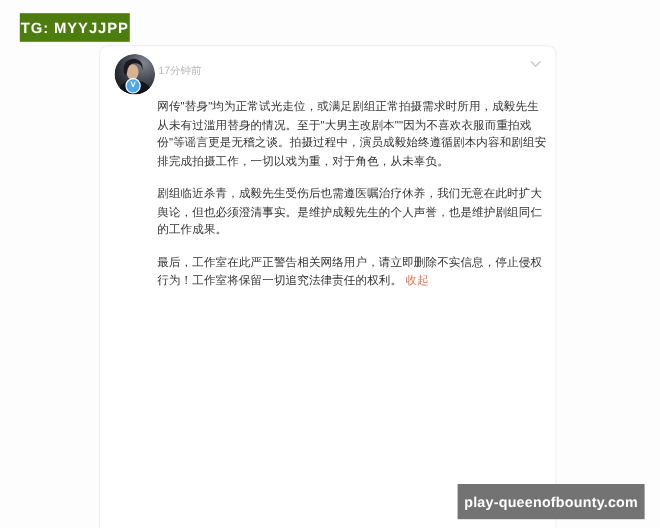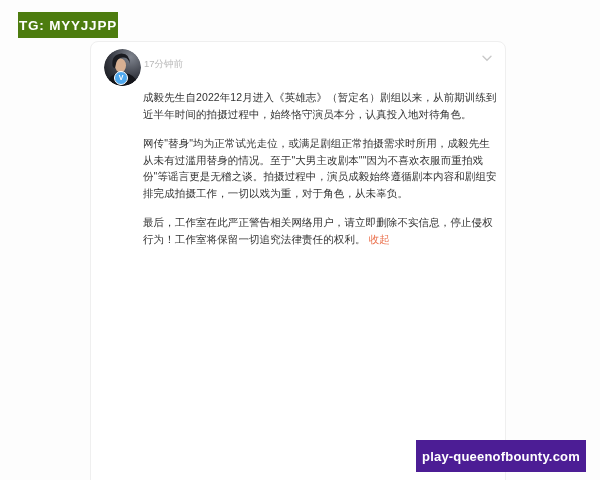--- a/index.html
+++ b/index.html
@@ -40,21 +40,21 @@
   .content p{margin:0 0 13px 0;}
   .content p:last-child{margin-bottom:0;}
   .collapse-link{color:#eb7350;text-decoration:none;cursor:pointer;text-align:right;}
   
   .badge{
     position:absolute;background:#4d7c0f;color:#ffffff;font-weight:bold;
     display:flex;align-items:center;justify-content:center;
     font-family:"Liberation Sans","DejaVu Sans",sans-serif;
   }
   .badge-top{left:18px;top:12px;width:100px;height:26px;font-size:13.5px;letter-spacing:0.8px;}
-  .badge-bottom{left:416px;top:440px;width:170px;height:32px;font-size:13px;letter-spacing:0.2px;background:#4c1d95;}
+  .badge-bottom{left:416px;top:440px;width:170px;height:32px;font-size:13px;letter-spacing:0.2px;background:#737373;}
 </style>
 </head>
 <body>
 
 <div class="card">
 
   <span class="avatar">
     <svg width="37" height="37" viewBox="0 0 37 37">
       <defs>
         <radialGradient id="avbg" cx="72%" cy="22%" r="95%">
@@ -80,21 +80,21 @@
     <div class="timestamp">17分钟前</div>
   </div>
 
   <span class="chevron">
     <svg width="10" height="7" viewBox="0 0 10 7">
       <polyline points="1,1.2 5,5.2 9,1.2" stroke="#c9c9c9" stroke-width="1.4" fill="none" stroke-linecap="round"></polyline>
     </svg>
   </span>
 
   <div class="content">
-    <p>成毅先生自2022年12月进入《英雄志》（暂定名）剧组以来，从前期训练到近半年时间的拍摄过程中，始终恪守演员本分，认真投入地对待角色。</p>
     <p>网传"替身"均为正常试光走位，或满足剧组正常拍摄需求时所用，成毅先生从未有过滥用替身的情况。至于"大男主改剧本""因为不喜欢衣服而重拍戏份"等谣言更是无稽之谈。拍摄过程中，演员成毅始终遵循剧本内容和剧组安排完成拍摄工作，一切以戏为重，对于角色，从未辜负。</p>
+    <p>剧组临近杀青，成毅先生受伤后也需遵医嘱治疗休养，我们无意在此时扩大舆论，但也必须澄清事实。是维护成毅先生的个人声誉，也是维护剧组同仁的工作成果。</p>
     <p><span>最后，工作室在此严正警告相关网络用户，请立即删除不实信息，停止侵权行为！工作室将保留一切追究法律责任的权利。</span> <a class="collapse-link">收起</a></p>
   </div>
 
 </div>
 
 <div class="badge badge-top">TG: MYYJJPP</div>
 <div class="badge badge-bottom">play-queenofbounty.com</div>
 
 </body></html>

